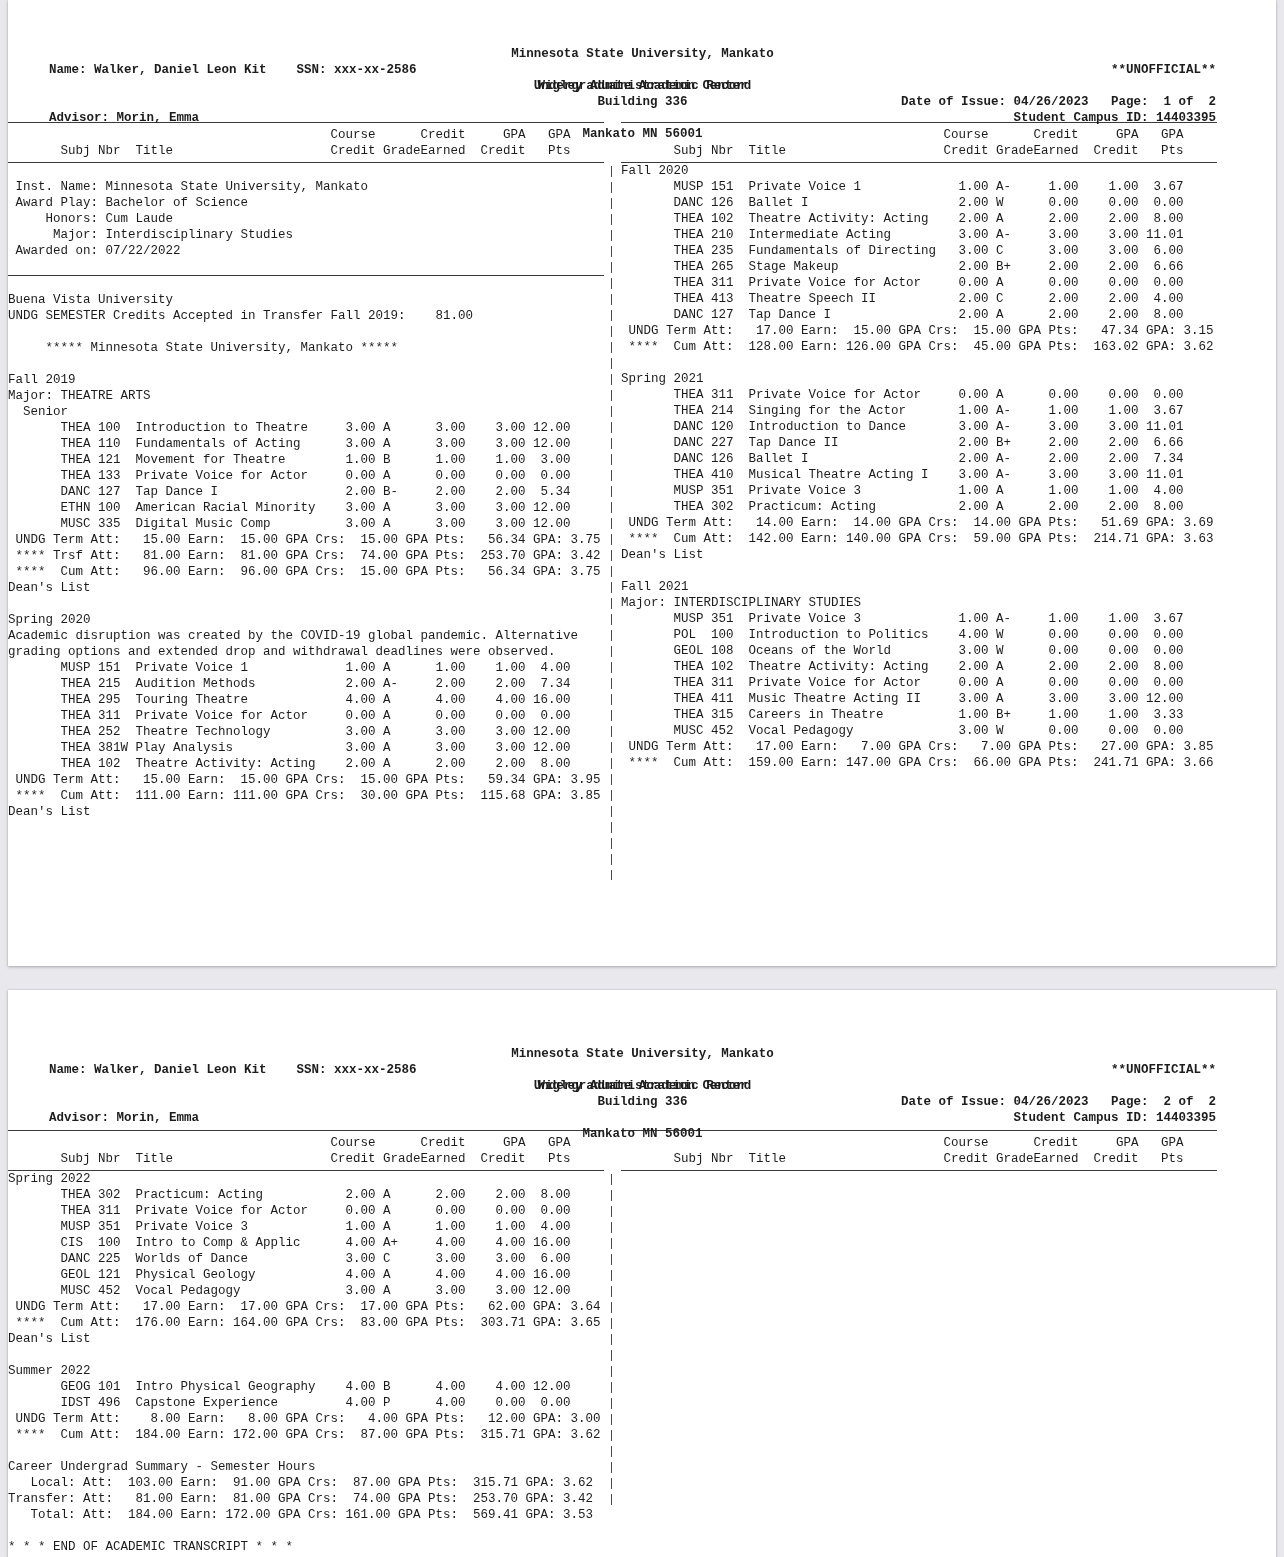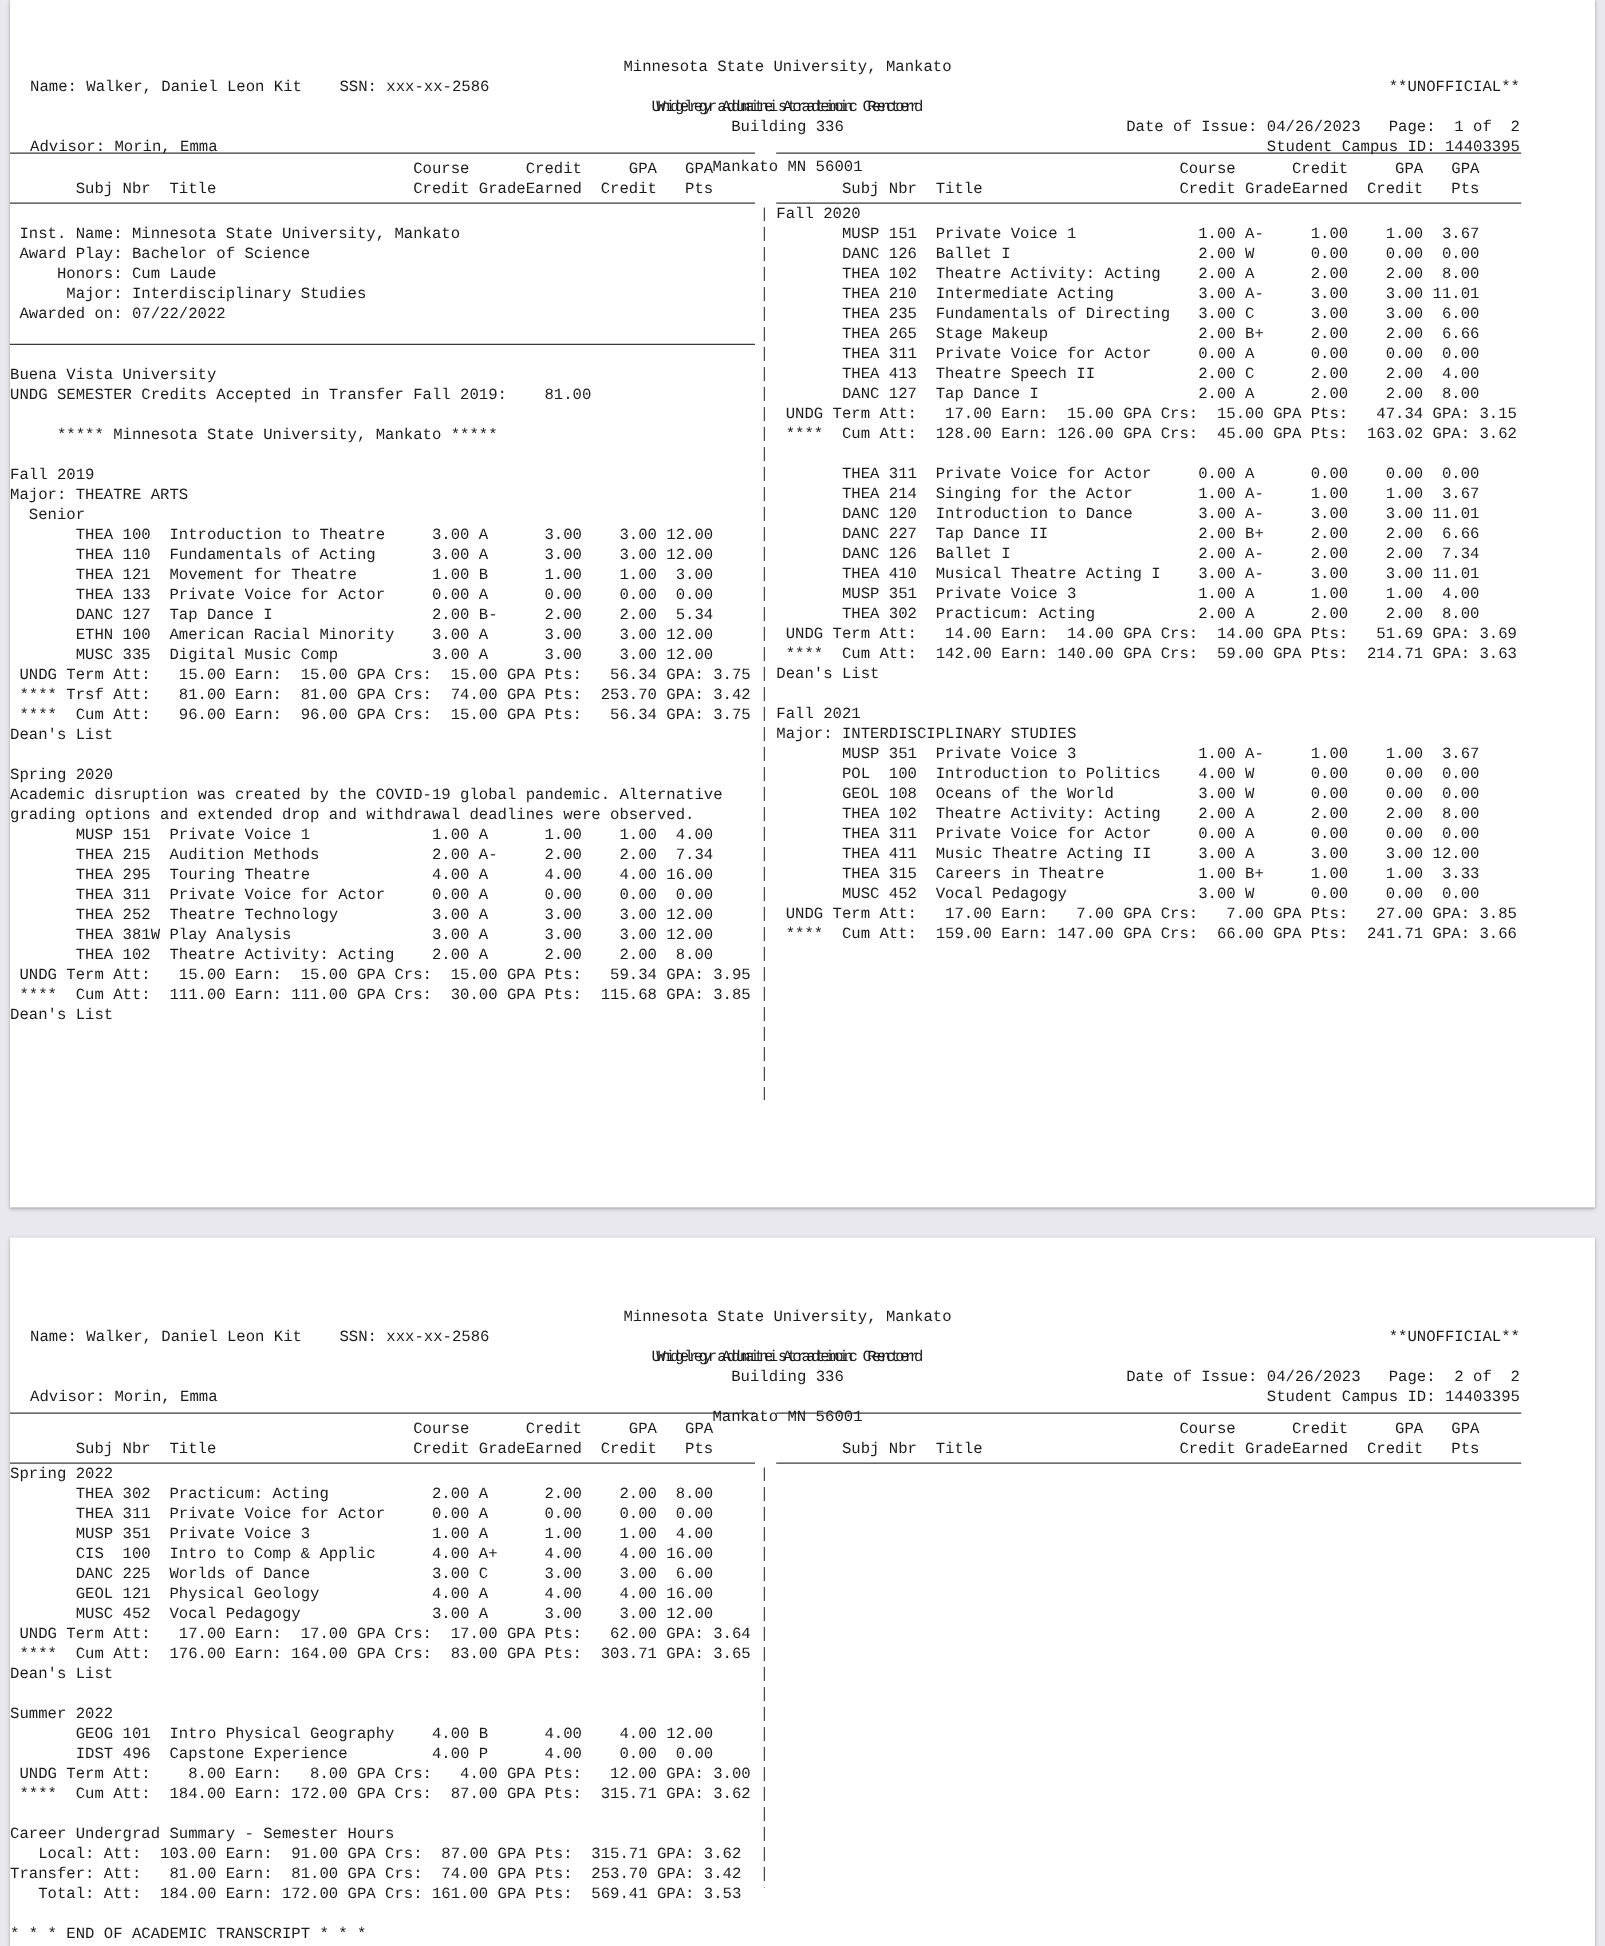--- a/index.html
+++ b/index.html
@@ -7,21 +7,21 @@
   body{
     margin:0; width:1284px; height:1557px; overflow:hidden;
     background:var(--canvas);
     font-family:"Liberation Mono","DejaVu Sans Mono",monospace;
     font-size:12.5px; line-height:16px; color:var(--ink);
   }
   .page{ position:relative; margin-left:8px; width:1268px; background:var(--paper);
          box-shadow:0 1px 3px rgba(60,60,75,.35), 0 0 1px rgba(60,60,75,.25); }
   .page1{ height:966px; }
   .page2{ height:567px; margin-top:24px; }
-  .phead{ padding:30px 40px 0 16px; }
+  .phead{ padding:30px 40px 0 41px;font-weight:bold; }
   .page2 .phead{ padding-top:40px; }
   .phead-row{ position:relative; height:16px; white-space:pre; }
   .phead-left{ position:absolute; left:0;text-align:center; }
   .phead-center{ position:absolute; left:50%; transform:translateX(-50%); }
   .phead-right{ position:absolute; right:20px;text-align:center; }
   .cols{ display:flex; margin-top:12px; }
   .page2 .cols{ margin-top:20px; }
   .col{ width:596px; }
   .col-gap{ width:17px; position:relative; }
   .divider{ position:absolute; left:7px; top:44px; width:1px;
@@ -475,20 +475,21 @@
     <span class="w-gr">A</span>
     <span class="w-earn r">2.00</span>
     <span class="w-g2"></span>
     <span class="w-gpacr r">2.00</span>
     <span class="w-g1"></span>
     <span class="w-pts r">8.00</span>
   </div>
           <div class="mono-line"> UNDG Term Att:   17.00 Earn:  15.00 GPA Crs:  15.00 GPA Pts:   47.34 GPA: 3.15</div>
           <div class="mono-line"> ****  Cum Att:  128.00 Earn: 126.00 GPA Crs:  45.00 GPA Pts:  163.02 GPA: 3.62</div>
           <div class="mono-line"></div>
+          <div class="mono-line">Spring 2021</div>
           <div class="mono-row course-row">
     <span class="w-ind"></span>
     <span class="w-subj">THEA 311</span>
     <span class="w-g1"></span>
     <span class="w-title">Private Voice for Actor</span>
     <span class="w-cr r">0.00</span>
     <span class="w-g1"></span>
     <span class="w-gr">A</span>
     <span class="w-earn r">0.00</span>
     <span class="w-g2"></span>

